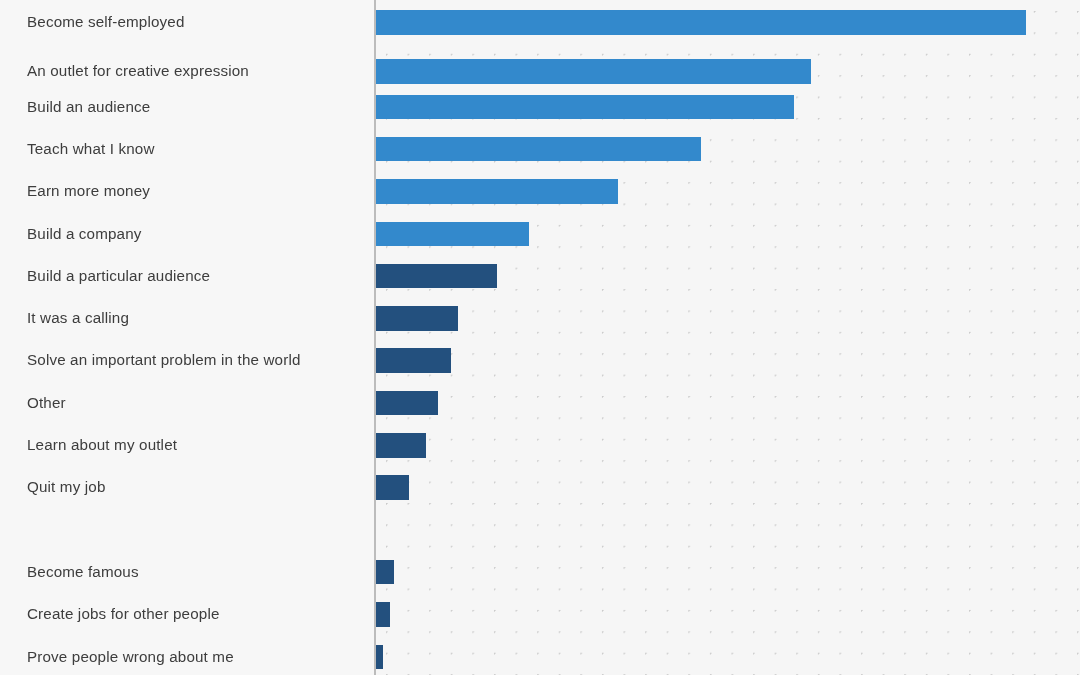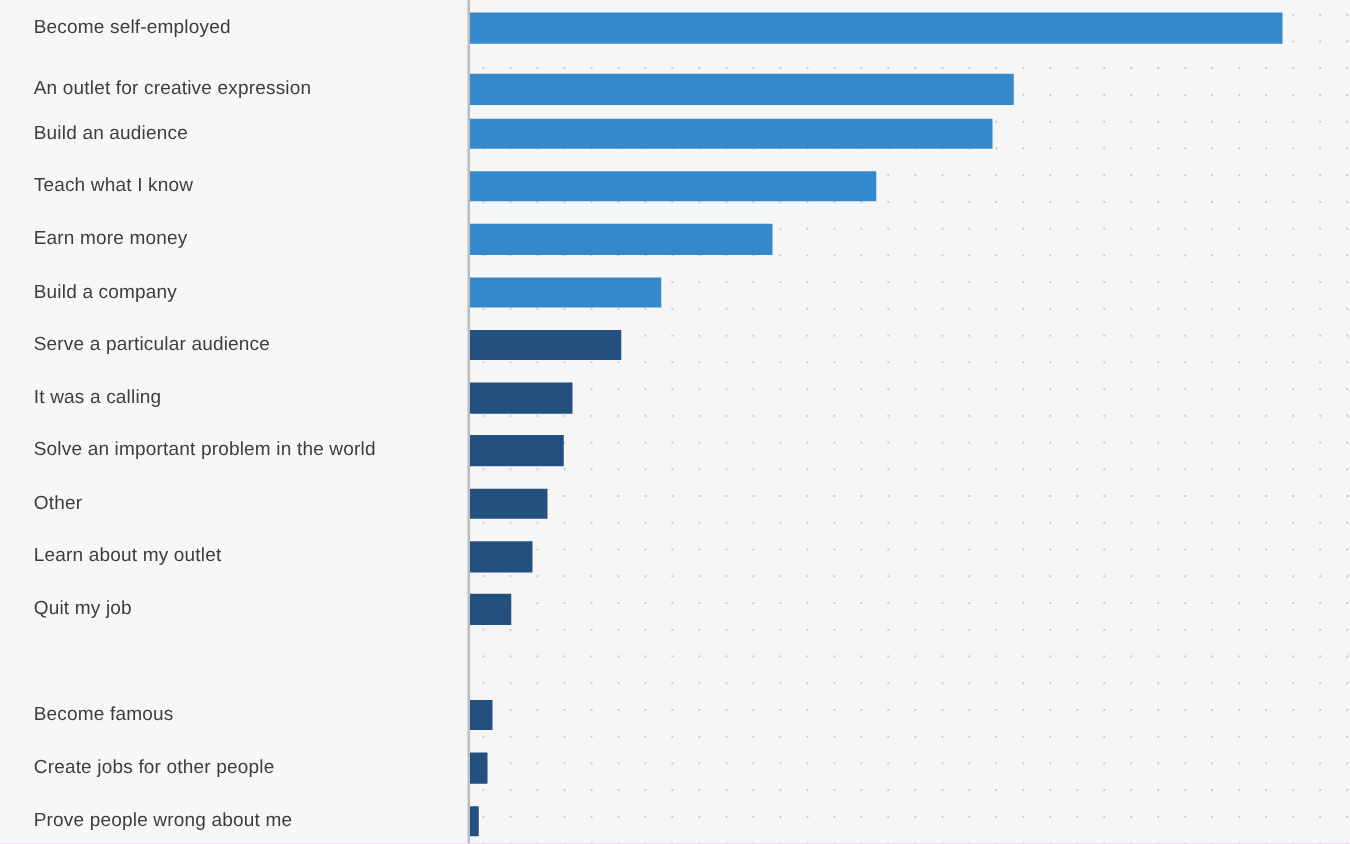--- a/index.html
+++ b/index.html
@@ -10,21 +10,21 @@
   body {
     font-family: "Liberation Sans", sans-serif;
     -webkit-font-smoothing: antialiased;
   }
 
   .chart-root {
     position: relative;
     width: 1080px;
     height: 675px;
     overflow: hidden;
-    background: #f9a8d4;
+    background: #d946ef;
     box-sizing: border-box;
   }
 
   
   .label-pane {
     position: absolute;
     left: 0;
     top: 0;
     width: 375px;
     height: 675px;
@@ -140,21 +140,21 @@
           <div class="bar light" title="Earn more money"></div>
         </div>
       </div>
       <div class="row" style="top: 212.5px;">
         <div class="row-label">Build a company</div>
         <div class="bar-wrap" style="width: 152.75px;">
           <div class="bar light" title="Build a company"></div>
         </div>
       </div>
       <div class="row" style="top: 254.8px;">
-        <div class="row-label">Serve a particular audience</div>
+        <div class="row-label">Build a particular audience</div>
         <div class="bar-wrap" style="width: 120.9px;">
           <div class="bar dark" title="Serve a particular audience"></div>
         </div>
       </div>
       <div class="row" style="top: 297.1px; padding-left: 16px;">
         <div class="row-label">It was a calling</div>
         <div class="bar-wrap" style="width: 81.9px;">
           <div class="bar dark" title="It was a calling"></div>
         </div>
       </div>

